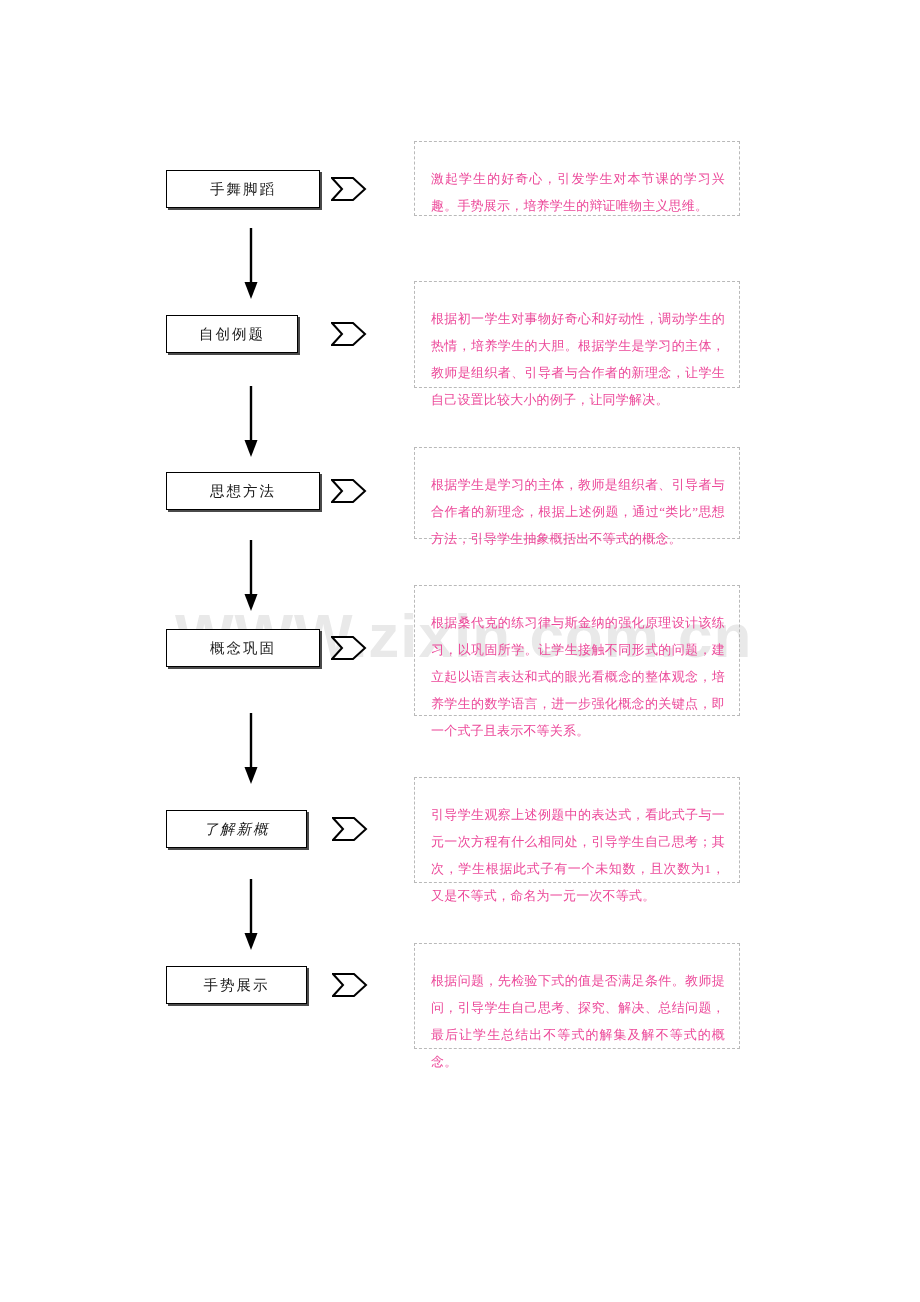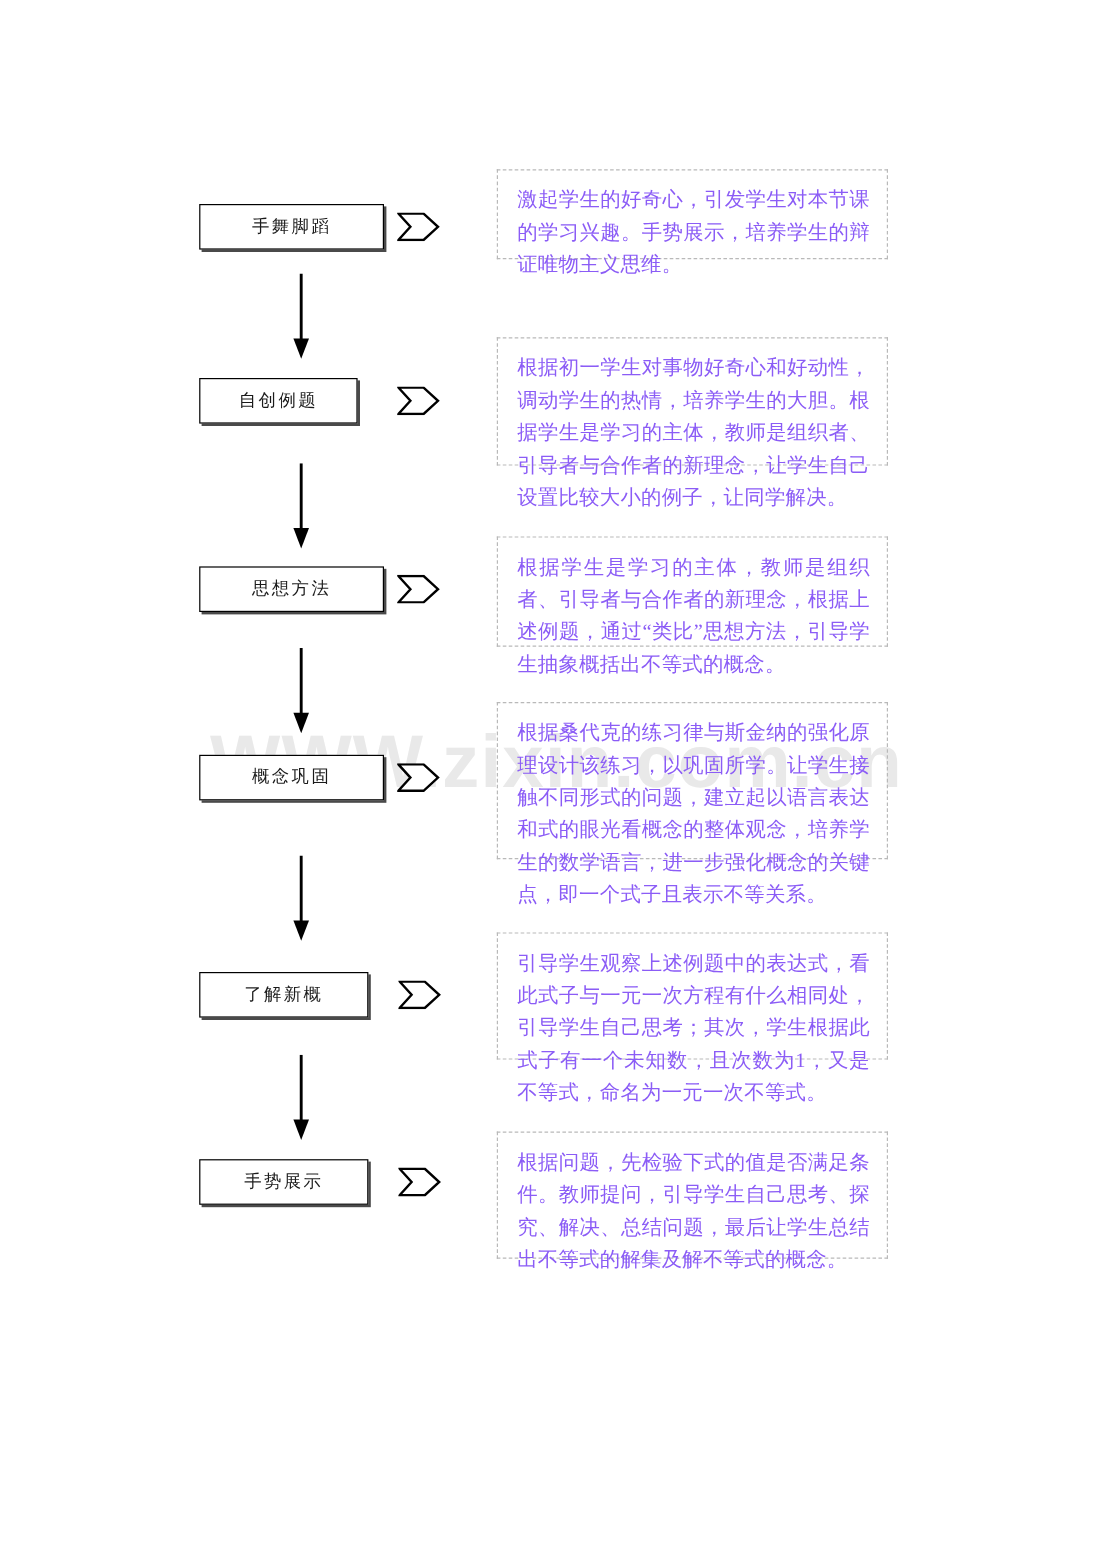--- a/index.html
+++ b/index.html
@@ -84,27 +84,28 @@
 
   
   .desc-panel {
     position: absolute;
     box-sizing: border-box;
     border: 1px dashed #b9b9b9;
     background: transparent;
     padding: 11px 14px 9px 16px;
   }
   .desc-text {
-    font-size: 17px;
+    font-size: 13px;
     line-height: 27px;
-    color: #8b5cf6;
+    color: #ec4899;
     text-align: justify;
     text-justify: inter-ideograph;
     letter-spacing: 0.2px;
     white-space: pre-wrap;
+    margin-top: 12px;
   }
 </style>
 </head>
 <body>
 
 <div id="watermark">WWW.zixin.com.cn</div>
 
 <div id="flow">
 
   <div class="stage-row" style="top:0;">
@@ -193,21 +194,21 @@
 
     <div class="down-arrow" style="left:241px; top:713px;">
       <svg width="20" height="72" viewBox="0 0 20 72">
         <line x1="10" y1="0" x2="10" y2="57" stroke="#000000" stroke-width="2.4"></line>
         <path d="M10,71 L3.5,54 L16.5,54 Z" fill="#000000"></path>
       </svg>
     </div>
   </div>
 
   <div class="stage-row" style="top:0;">
-    <div class="stage-box" style="left:166px; top:810px; width:141px; height:38px;">
+    <div class="stage-box" style="left:166px; top:810px; width:141px; height:38px;font-style:italic;">
       <span class="stage-box-label">了解新概</span>
     </div>
 
     <div class="ribbon-arrow" style="left:332px; top:817px;">
       <svg width="36" height="24" viewBox="0 0 36 24">
         <path d="M1,1 L22,1 L34,12 L22,23 L1,23 L11,12 Z" fill="#ffffff" stroke="#000000" stroke-width="2" stroke-linejoin="miter"></path>
       </svg>
     </div>
 
     <div class="desc-panel" style="left:414px; top:777px; width:326px; height:106px;">

